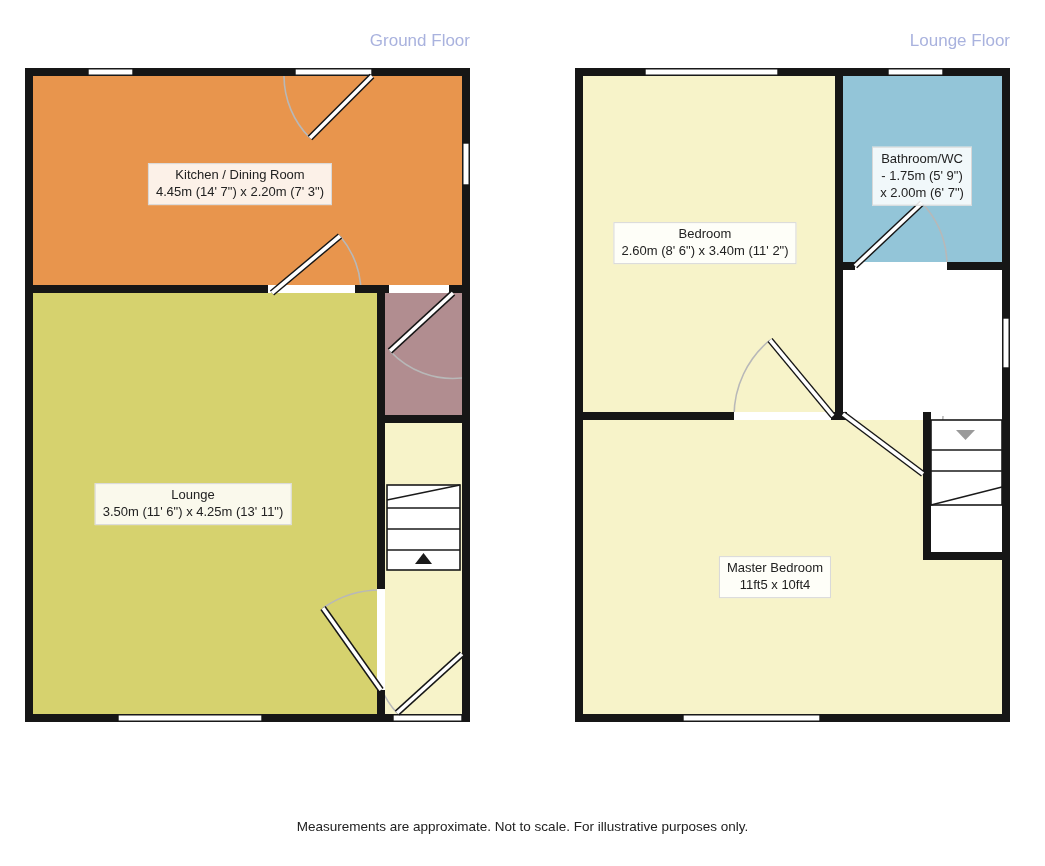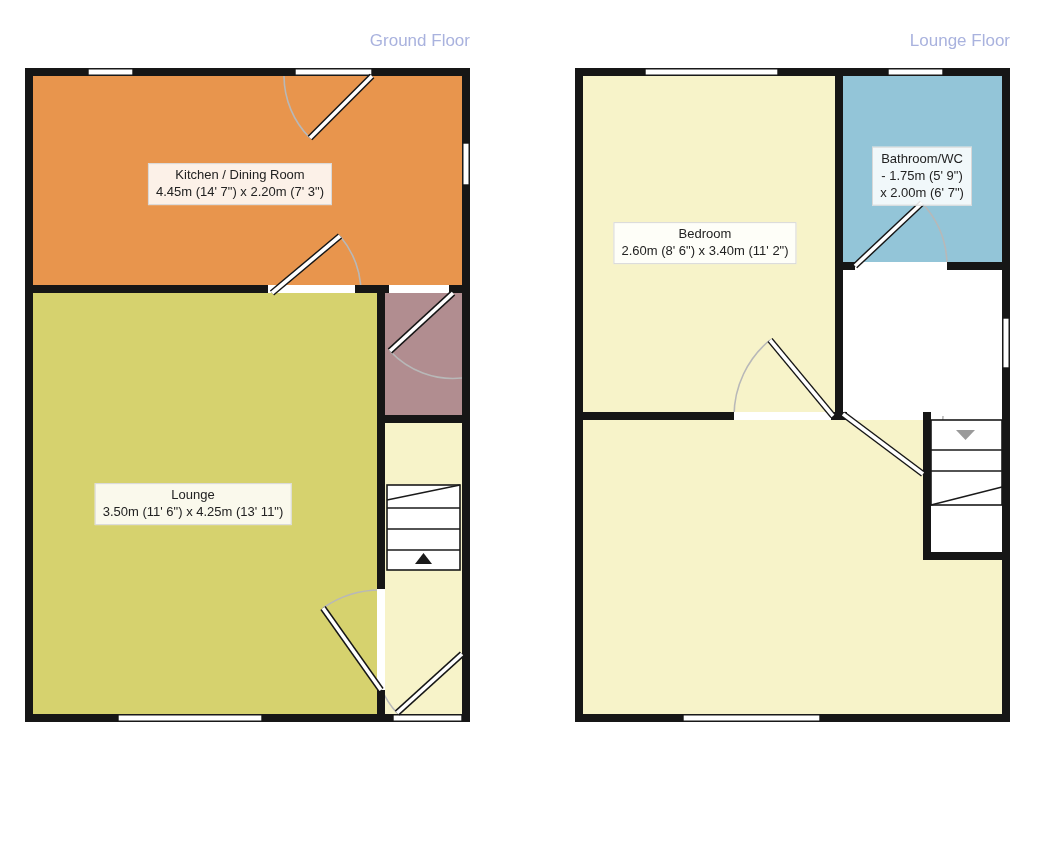--- a/index.html
+++ b/index.html
@@ -194,15 +194,20 @@
     </svg>
 
     <div class="room-label" style="left:130px; top:175px;">
       <span class="label-name">Bedroom</span>
       <span class="label-dims">2.60m (8' 6") x 3.40m (11' 2")</span>
     </div>
     <div class="room-label wrap" style="left:347px; top:108px;">
       <span class="label-name">Bathroom/WC</span>
       <span class="label-dims">- 1.75m (5' 9") x 2.00m (6' 7")</span>
     </div>
+    <div class="room-label" style="left:200px; top:509px;">
+      <span class="label-name">Master Bedroom</span>
+      <span class="label-dims">11ft5 x 10ft4</span>
+    </div>
   </div>
 
+  <div class="disclaimer">Measurements are approximate. Not to scale. For illustrative purposes only.</div>
 </div>
 
 </body></html>

